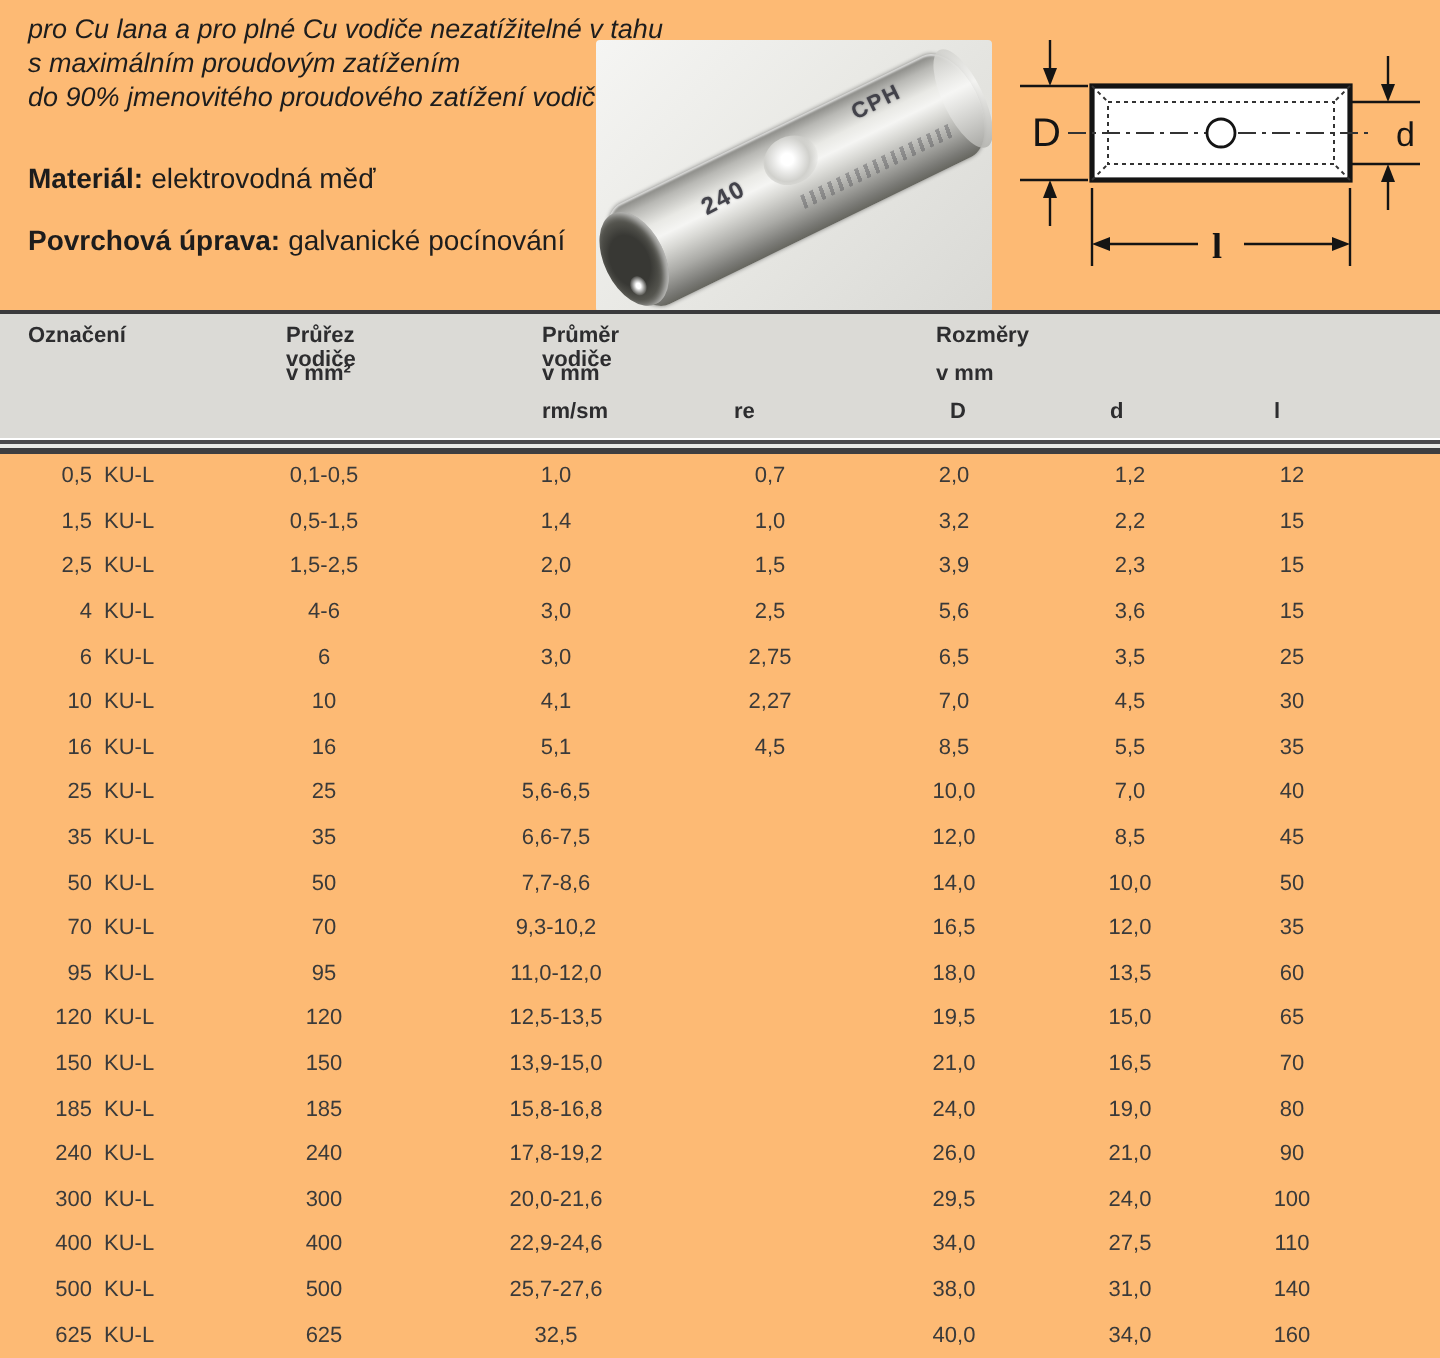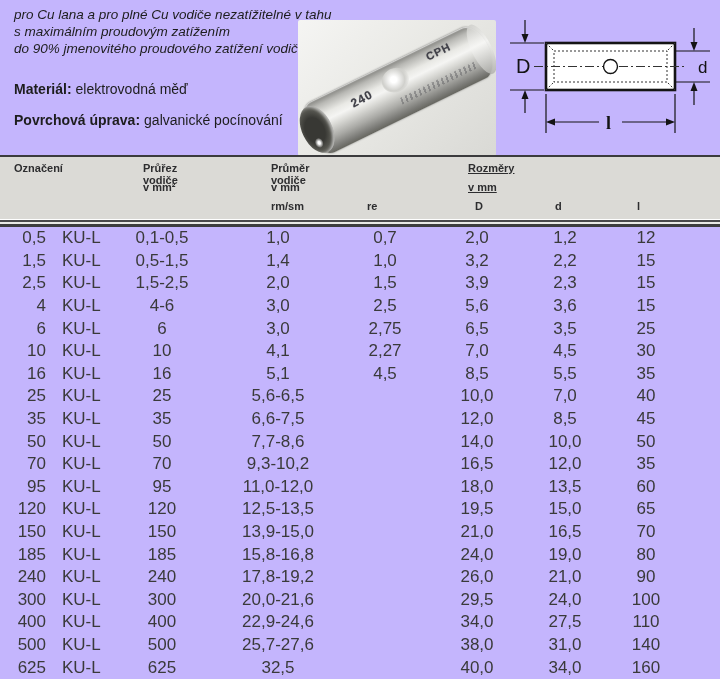--- a/index.html
+++ b/index.html
@@ -1,17 +1,17 @@
 <!DOCTYPE html>
 <html><head>
 <meta charset="utf-8">
 <style>
   html,body{margin:0;padding:0;background:#fff;}
   .sheet{
-    position:relative;width:720px;height:679px;background:#c4b5fd;overflow:hidden;
+    position:relative;width:720px;height:679px;background:#fdba74;overflow:hidden;
     font-family:"Liberation Sans",sans-serif;color:#3a3a3a;
   }
   
   .intro{position:absolute;left:14px;top:6px;width:330px;
     font-style:italic;font-weight:500;font-size:13.5px;line-height:17px;color:#1d1d1d;}
   .spec-line{position:absolute;left:14px;font-size:14px;color:#1d1d1d;}
   .spec-line .lbl{font-weight:700;}
   .spec-line .val{margin-left:4px;}
   .spec-material{top:81px;}
   .spec-surface{top:112px;}
@@ -44,34 +44,34 @@
   .top-rule{position:absolute;left:0;top:155px;width:720px;height:2px;background:#3b3b3d;}
   .thead{position:absolute;left:0;top:157px;width:720px;height:62px;background:#dbdad6;
     display:grid;grid-template-columns:110px 104px 128px 86px 98px 78px 84px;
     grid-template-rows:19px 19px 19px;padding-top:5px;box-sizing:border-box;
     font-size:11px;font-weight:700;color:#2d2d2f;}
   .thead span{display:block;}
   .h-c1{grid-column:1;padding-left:14px;}
   .h-c2{grid-column:2;padding-left:33px;}
   .h-c3{grid-column:3;padding-left:57px;}
   .h-c4{grid-column:4;padding-left:25px;}
-  .h-c5{grid-column:5;padding-left:40px;text-decoration:underline;}
+  .h-c5{grid-column:5;padding-left:40px;}
   .h-c5d{grid-column:5;padding-left:47px;}
   .h-c6{grid-column:6;padding-left:29px;}
   .h-c7{grid-column:7;padding-left:33px;}
   .r1{grid-row:1;} .r2{grid-row:2;} .r3{grid-row:3;}
   .double-rule{position:absolute;left:0;top:219px;width:720px;height:8px;
     background:linear-gradient(to bottom,#ffffff 0 1px,#4a494c 1px 3px,#e9e9e6 3px 5px,#3d3d3f 5px 8px);}
   .tbody{position:absolute;left:0;top:227px;width:720px;}
   .trow{display:grid;grid-template-columns:110px 104px 128px 86px 98px 78px 84px;
-    height:22.6px;align-items:center;font-size:17px;color:#3a3a3a;}
+    height:22.6px;align-items:center;font-size:11px;color:#3a3a3a;}
   .trow .c{text-align:center;}
   .desig{display:flex;align-items:center;padding-left:8px;}
   .desig .num{display:inline-block;width:38px;text-align:right;}
-  .desig .kul{margin-left:16px;}
+  .desig .kul{margin-left:6px;}
 </style>
 </head>
 <body>
 
 <div class="sheet">
 
   <div class="intro">
     <div>pro Cu lana a pro plné Cu vodiče nezatížitelné v tahu</div>
     <div>s maximálním proudovým zatížením</div>
     <div>do 90% jmenovitého proudového zatížení vodiče</div>

